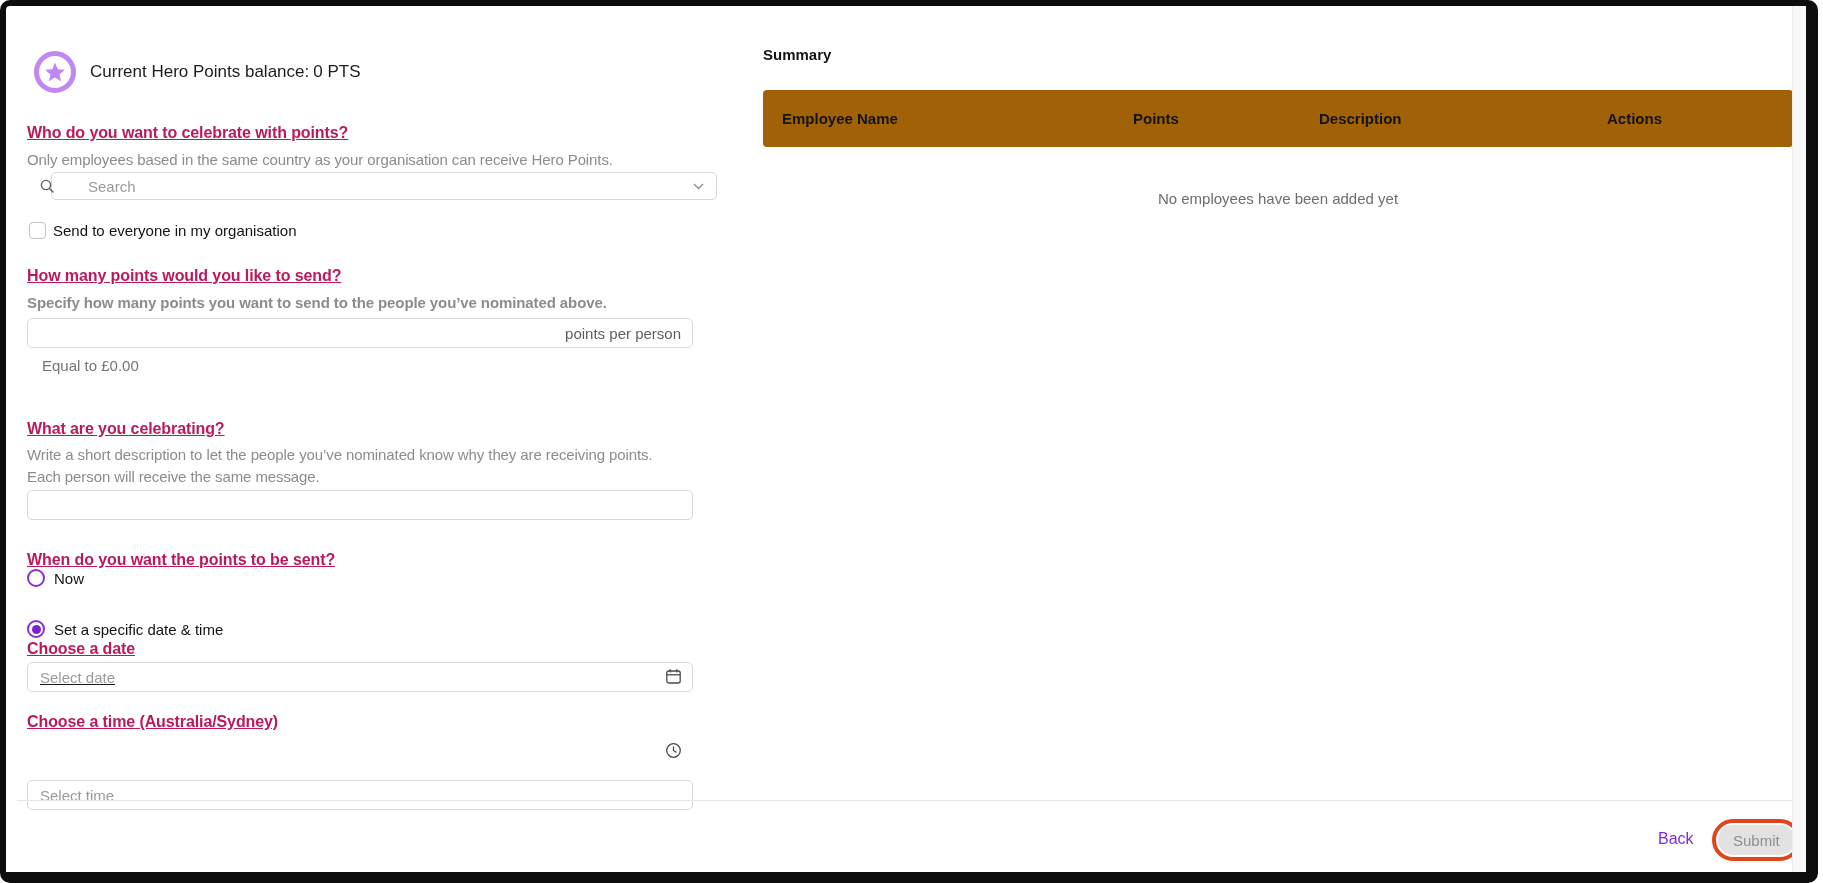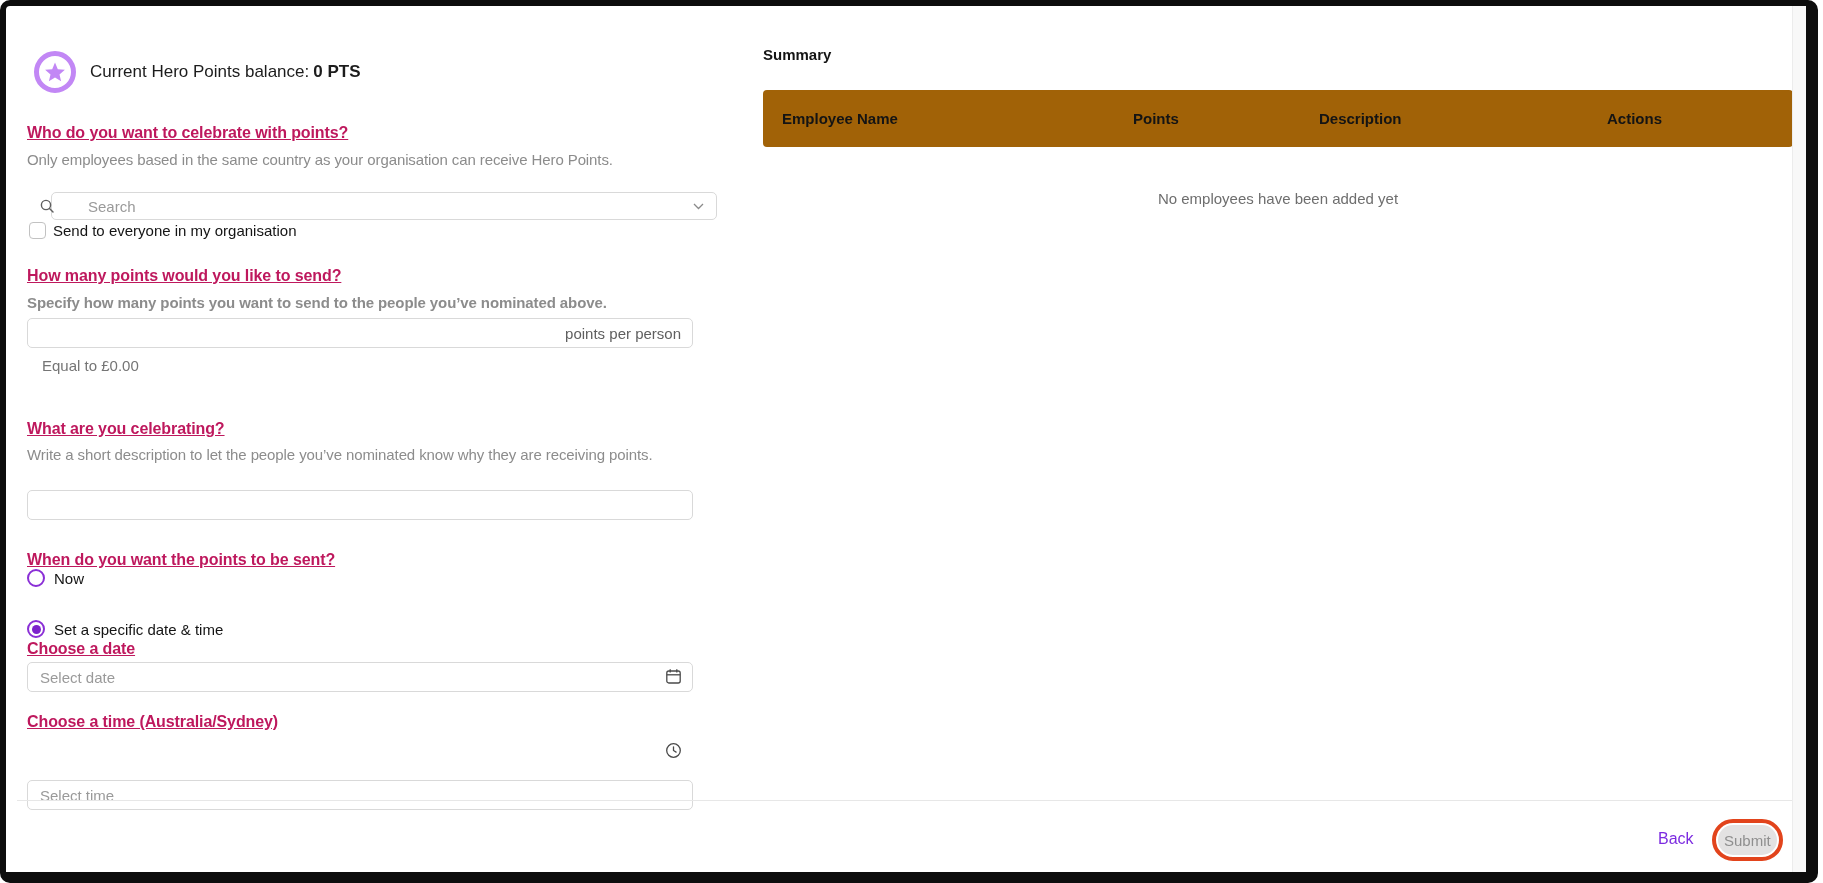--- a/index.html
+++ b/index.html
@@ -8,21 +8,21 @@
     background:#ffffff;color:#1c1c1c;
     font-family:"Liberation Sans", sans-serif;
   }
   .h{position:absolute;font-size:16px;font-weight:700;color:#be185d;white-space:nowrap;letter-spacing:-0.1px;text-decoration:underline;}
   .desc{position:absolute;font-size:15px;color:#8c8c8c;white-space:nowrap;letter-spacing:-0.1px;line-height:22px;}
 
   
   .balance-row{position:absolute;left:27px;top:50px;height:44px;display:flex;align-items:center;}
   .badge{width:44px;height:44px;margin-left:6px;flex:0 0 auto;display:block;}
   .balance-text{margin-left:13px;font-size:17px;color:#1c1c1c;white-space:nowrap;}
-  .balance-text b{font-weight:700;margin-left:4px;margin-top:24px;}
+  .balance-text b{font-weight:400;margin-left:4px;margin-top:24px;}
 
   
   .input-wrap{position:absolute;left:27px;width:666px;}
   .text-input{
     box-sizing:border-box;width:100%;height:30px;border:1px solid #d9d9d9;border-radius:5px;
     background:#fff;font-family:inherit;font-size:15px;color:#1c1c1c;padding:0 12px;outline:none;display:block;
   }
   .text-input::placeholder{color:#9a9a9a;opacity:1;}
   .search-wrap .text-input{height:28px;padding-left:36px;padding-right:30px;}
   .icon-left{position:absolute;left:12px;top:6px;pointer-events:none;}
@@ -52,21 +52,21 @@
   .empty-msg{position:absolute;left:763px;top:190px;width:1030px;text-align:center;font-size:15px;color:#6e6e6e;}
 
   
   .divider{position:absolute;left:17px;top:800px;width:1782px;height:1px;background:#e7e7e7;}
   .back-link{position:absolute;left:1658px;top:830px;font-size:16px;color:#7c2be0;cursor:pointer;white-space:nowrap;}
   .submit-ring{
     position:absolute;left:1712px;top:819px;border:4px solid #e2441c;border-radius:24px;padding:2px;
     background:transparent;display:inline-block;
   }
   .submit-btn{
-    border:none;height:30px;padding:0 6px;border-radius:16px;background:#e3e2e2;color:#8f8f8f;
+    border:none;height:30px;padding:0 15px;border-radius:16px;background:#e3e2e2;color:#8f8f8f;
     font-family:inherit;font-size:15px;cursor:pointer;display:block;
   }
 
   
   .scroll-track{position:absolute;left:1792px;top:6px;width:14px;height:866px;background:#f8f8f8;border-left:1px solid #ececec;}
   .frame{
     position:absolute;left:0;top:0;width:1818px;height:883px;box-sizing:border-box;
     border:6px solid #0d0d0d;border-right-width:12px;border-bottom-width:11px;border-radius:10px;
     pointer-events:none;z-index:50;
   }
@@ -80,21 +80,21 @@
     <polygon fill="#c287f5" points="22,12.5 24.8,19.2 31.9,19.8 26.5,24.4 28.1,31.3 22,27.6 15.9,31.3 17.5,24.4 12.1,19.8 19.2,19.2"></polygon>
   </svg>
   <span class="balance-text">
     <span>Current Hero Points balance:</span><b>0 PTS</b>
   </span>
 </div>
 
 <div class="h" style="left:27px;top:124px;">Who do you want to celebrate with points?</div>
 <div class="desc" style="left:27px;top:149px;">Only employees based in the same country as your organisation can receive Hero Points.</div>
 
-<div class="input-wrap search-wrap" style="top:192px;padding-left:24px;">
+<div class="input-wrap search-wrap" style="top:172px;padding-left:24px;">
   <input class="text-input" type="text" placeholder="Search" style="">
   <svg class="icon-left" width="16" height="16" viewBox="0 0 16 16" fill="none" stroke="#5f5f5f" stroke-width="1.4" stroke-linecap="round">
     <circle cx="7" cy="7" r="4.6"></circle>
       <line x1="10.5" y1="10.5" x2="14" y2="14"></line>
   </svg>
   <svg class="chev" width="11" height="7" viewBox="0 0 11 7" fill="none" stroke="#8a8a8a" stroke-width="1.3">
     <polyline points="1,1 5.5,5.5 10,1"></polyline>
   </svg>
 </div>
 
@@ -108,40 +108,41 @@
 
 <div class="input-wrap" style="top:318px;">
   <input class="text-input" type="text" style="padding-right: 145px;" value="">
   <span class="suffix">points per person</span>
 </div>
 <div class="equal-note">Equal to £0.00</div>
 
 <div class="h" style="left:27px;top:420px;">What are you celebrating?</div>
 <div class="desc" style="left:27px;top:444px;">
   <div>Write a short description to let the people you’ve nominated know why they are receiving points.</div>
+  <div>Each person will receive the same message.</div>
 </div>
 
 <div class="input-wrap" style="top:490px;">
   <input class="text-input" type="text" value="" style="">
 </div>
 
 <div class="h" style="left:27px;top:551px;">When do you want the points to be sent?</div>
 
 <div class="radio-row" style="top:569px;">
   <span class="radio"></span>
   <span class="radio-label">Now</span>
 </div>
 <div class="radio-row" style="top:620px;justify-content:space-between;">
   <span class="radio selected"></span>
   <span class="radio-label">Set a specific date &amp; time</span>
 </div>
 
 <div class="h" style="left:27px;top:640px;">Choose a date</div>
 <div class="input-wrap" style="top:662px;">
-  <input class="text-input" type="text" style="padding-right: 22px;" placeholder="Select date">
+  <input class="text-input" type="text" style="padding-right: 22px; text-decoration: underline;" placeholder="Select date">
   <svg class="icon-right" width="17" height="17" viewBox="0 0 17 17" fill="none" stroke="#4a4a4a" stroke-width="1.3">
     <rect x="1.8" y="3" width="13.4" height="12" rx="2"></rect>
     <line x1="5.2" y1="1.2" x2="5.2" y2="4.4"></line>
       <line x1="11.8" y1="1.2" x2="11.8" y2="4.4"></line>
     <line x1="1.8" y1="6.8" x2="15.2" y2="6.8"></line>
   </svg>
 </div>
 
 <div class="h" style="left:27px;top:713px;">Choose a time (Australia/Sydney)</div>
 <div class="input-wrap" style="top:736px;">

